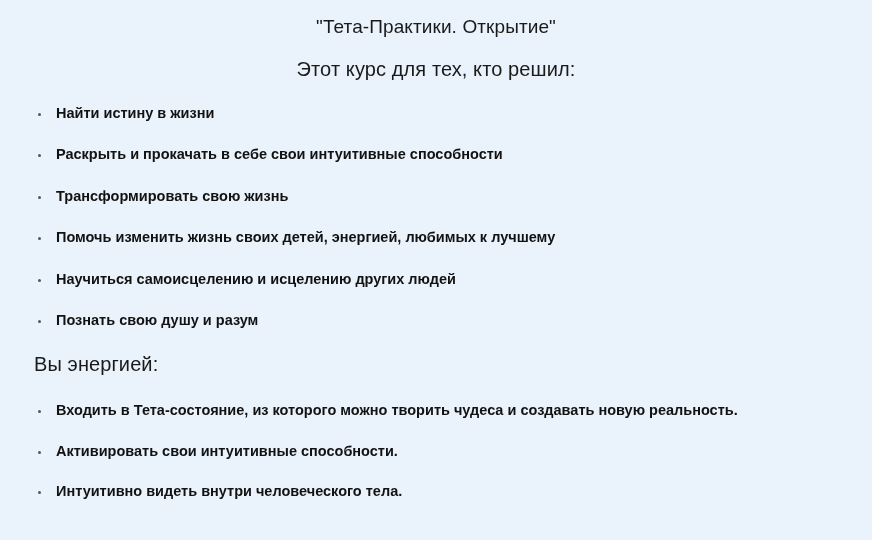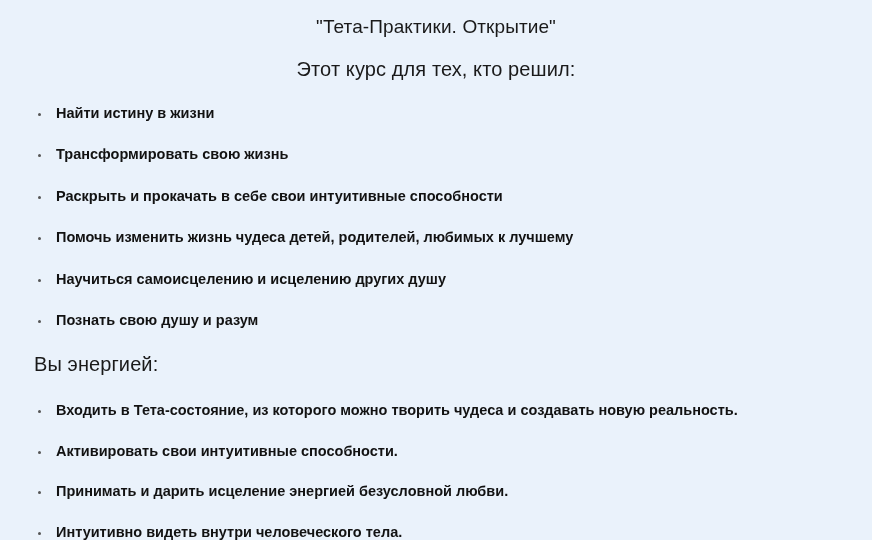--- a/index.html
+++ b/index.html
@@ -81,29 +81,28 @@
 <body>
 
 <div class="page">
 
   <div class="title">"Тета-Практики. Открытие"</div>
 
   <div class="subtitle">Этот курс для тех, кто решил:</div>
 
   <ul class="list first">
     <li>Найти истину в жизни</li>
+    <li>Раскрыть и прокачать в себе свои интуитивные способности</li>
     <li>Трансформировать свою жизнь</li>
-    <li>Раскрыть и прокачать в себе свои интуитивные способности</li>
-    <li>Помочь изменить жизнь чудеса детей, родителей, любимых к лучшему</li>
-    <li>Научиться самоисцелению и исцелению других душу</li>
+    <li>Помочь изменить жизнь своих детей, энергией, любимых к лучшему</li>
+    <li>Научиться самоисцелению и исцелению других людей</li>
     <li>Познать свою душу и разум</li>
   </ul>
 
   <div class="section-head">Вы энергией:</div>
 
   <ul class="list second">
     <li>Входить в Тета-состояние, из которого можно творить чудеса и создавать новую реальность.</li>
     <li>Активировать свои интуитивные способности.</li>
-    <li>Принимать и дарить исцеление энергией безусловной любви.</li>
     <li>Интуитивно видеть внутри человеческого тела.</li>
   </ul>
 
 </div>
 
 </body></html>

